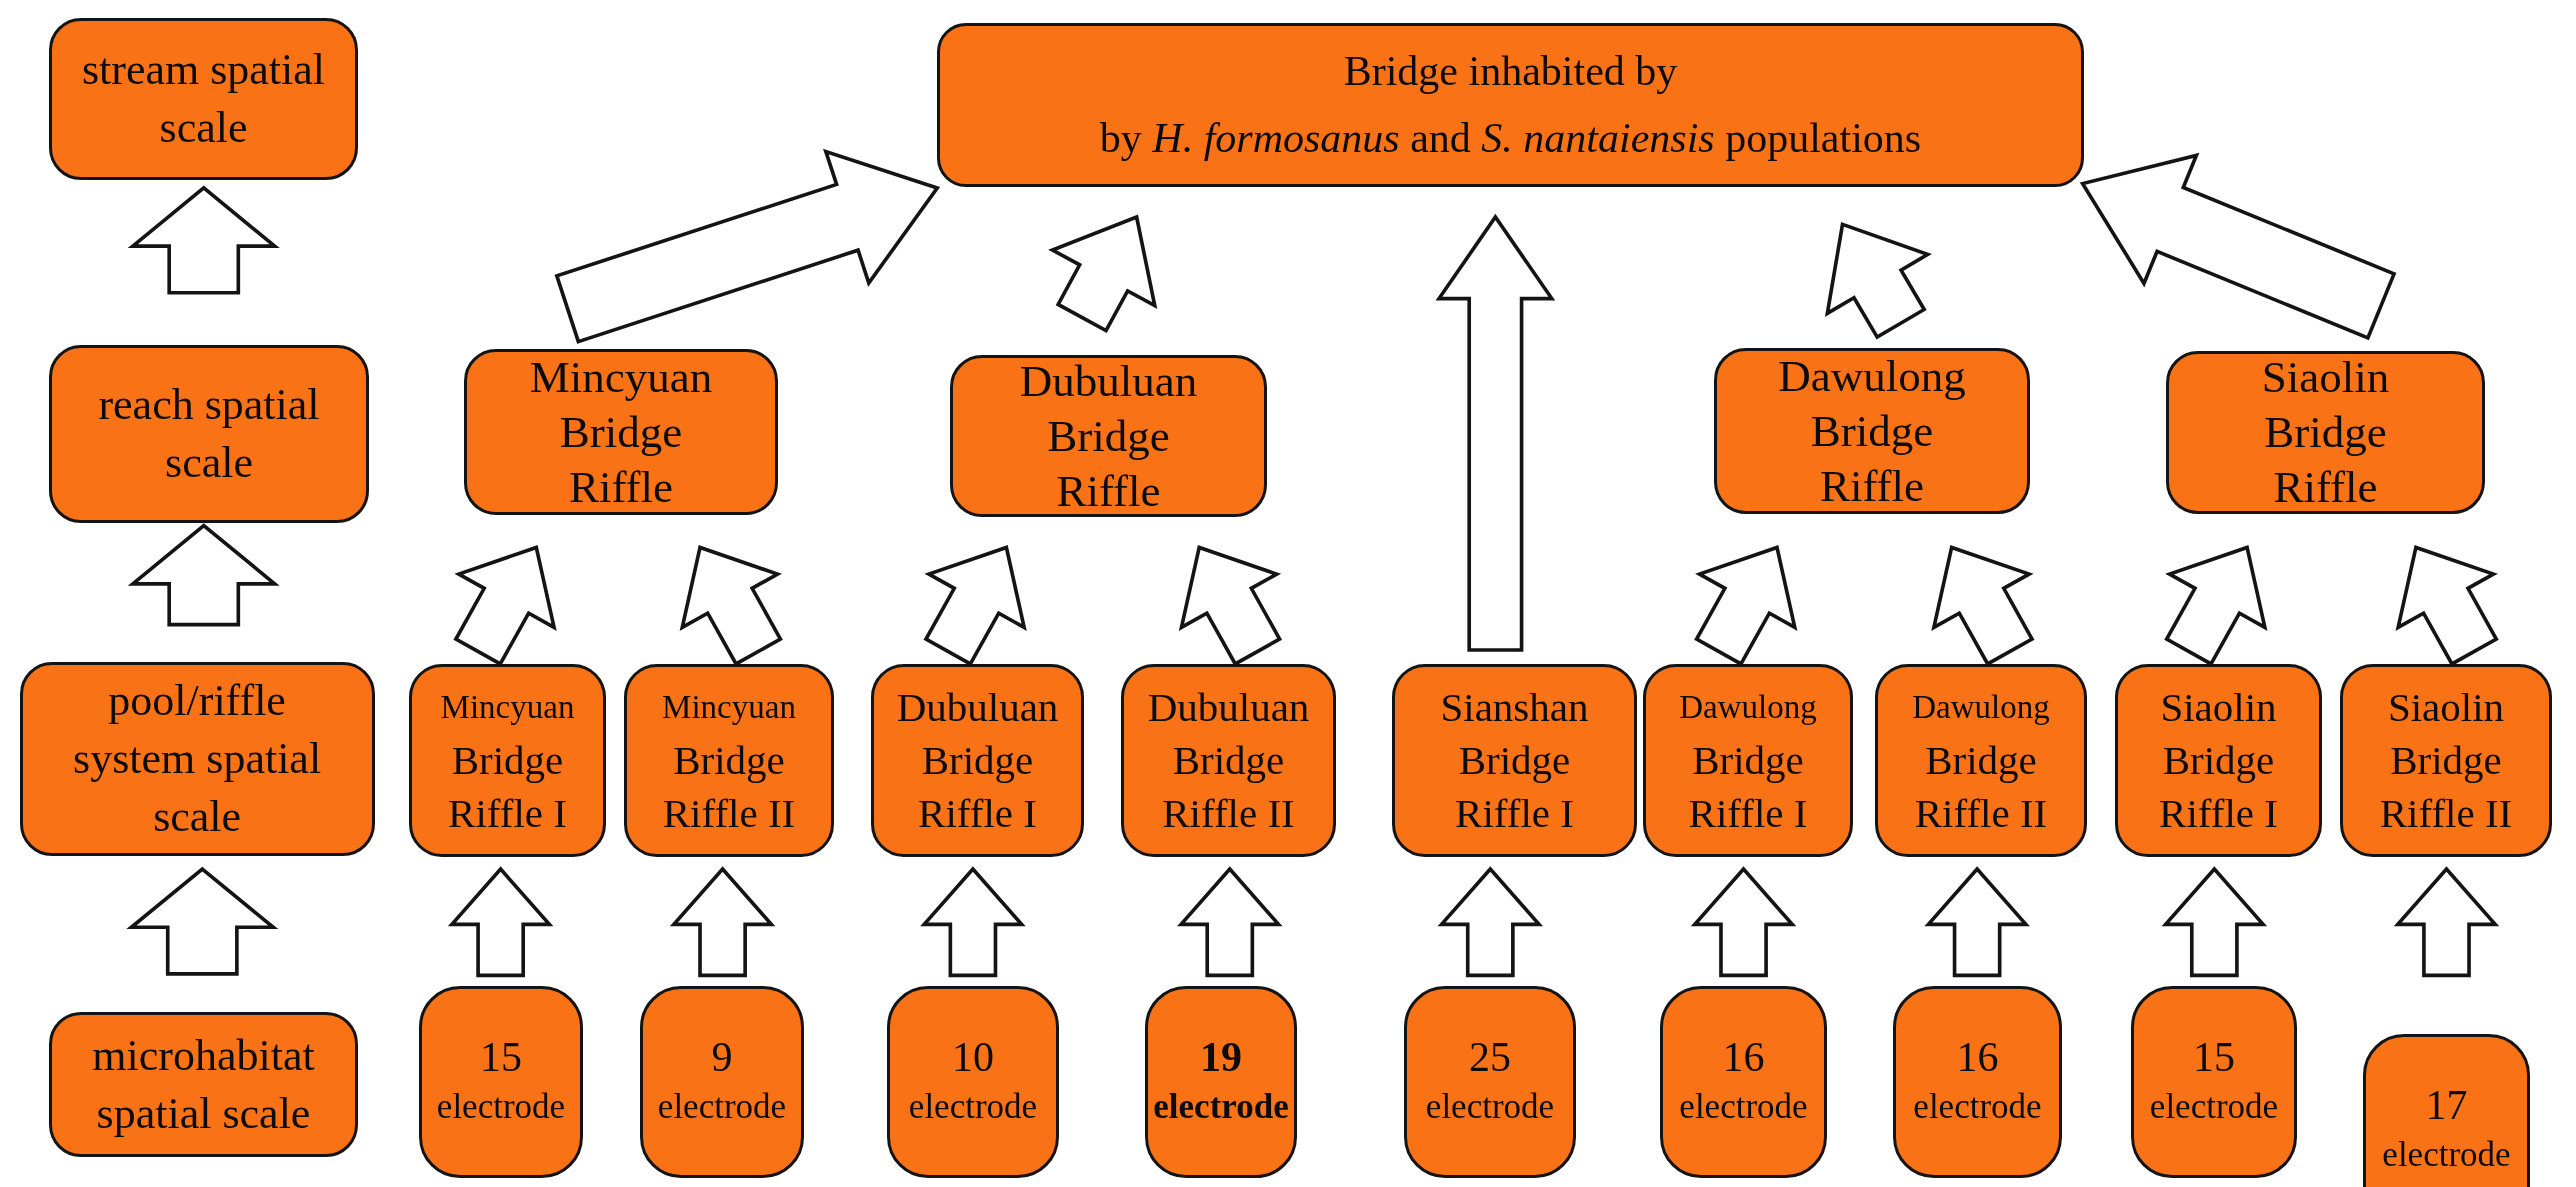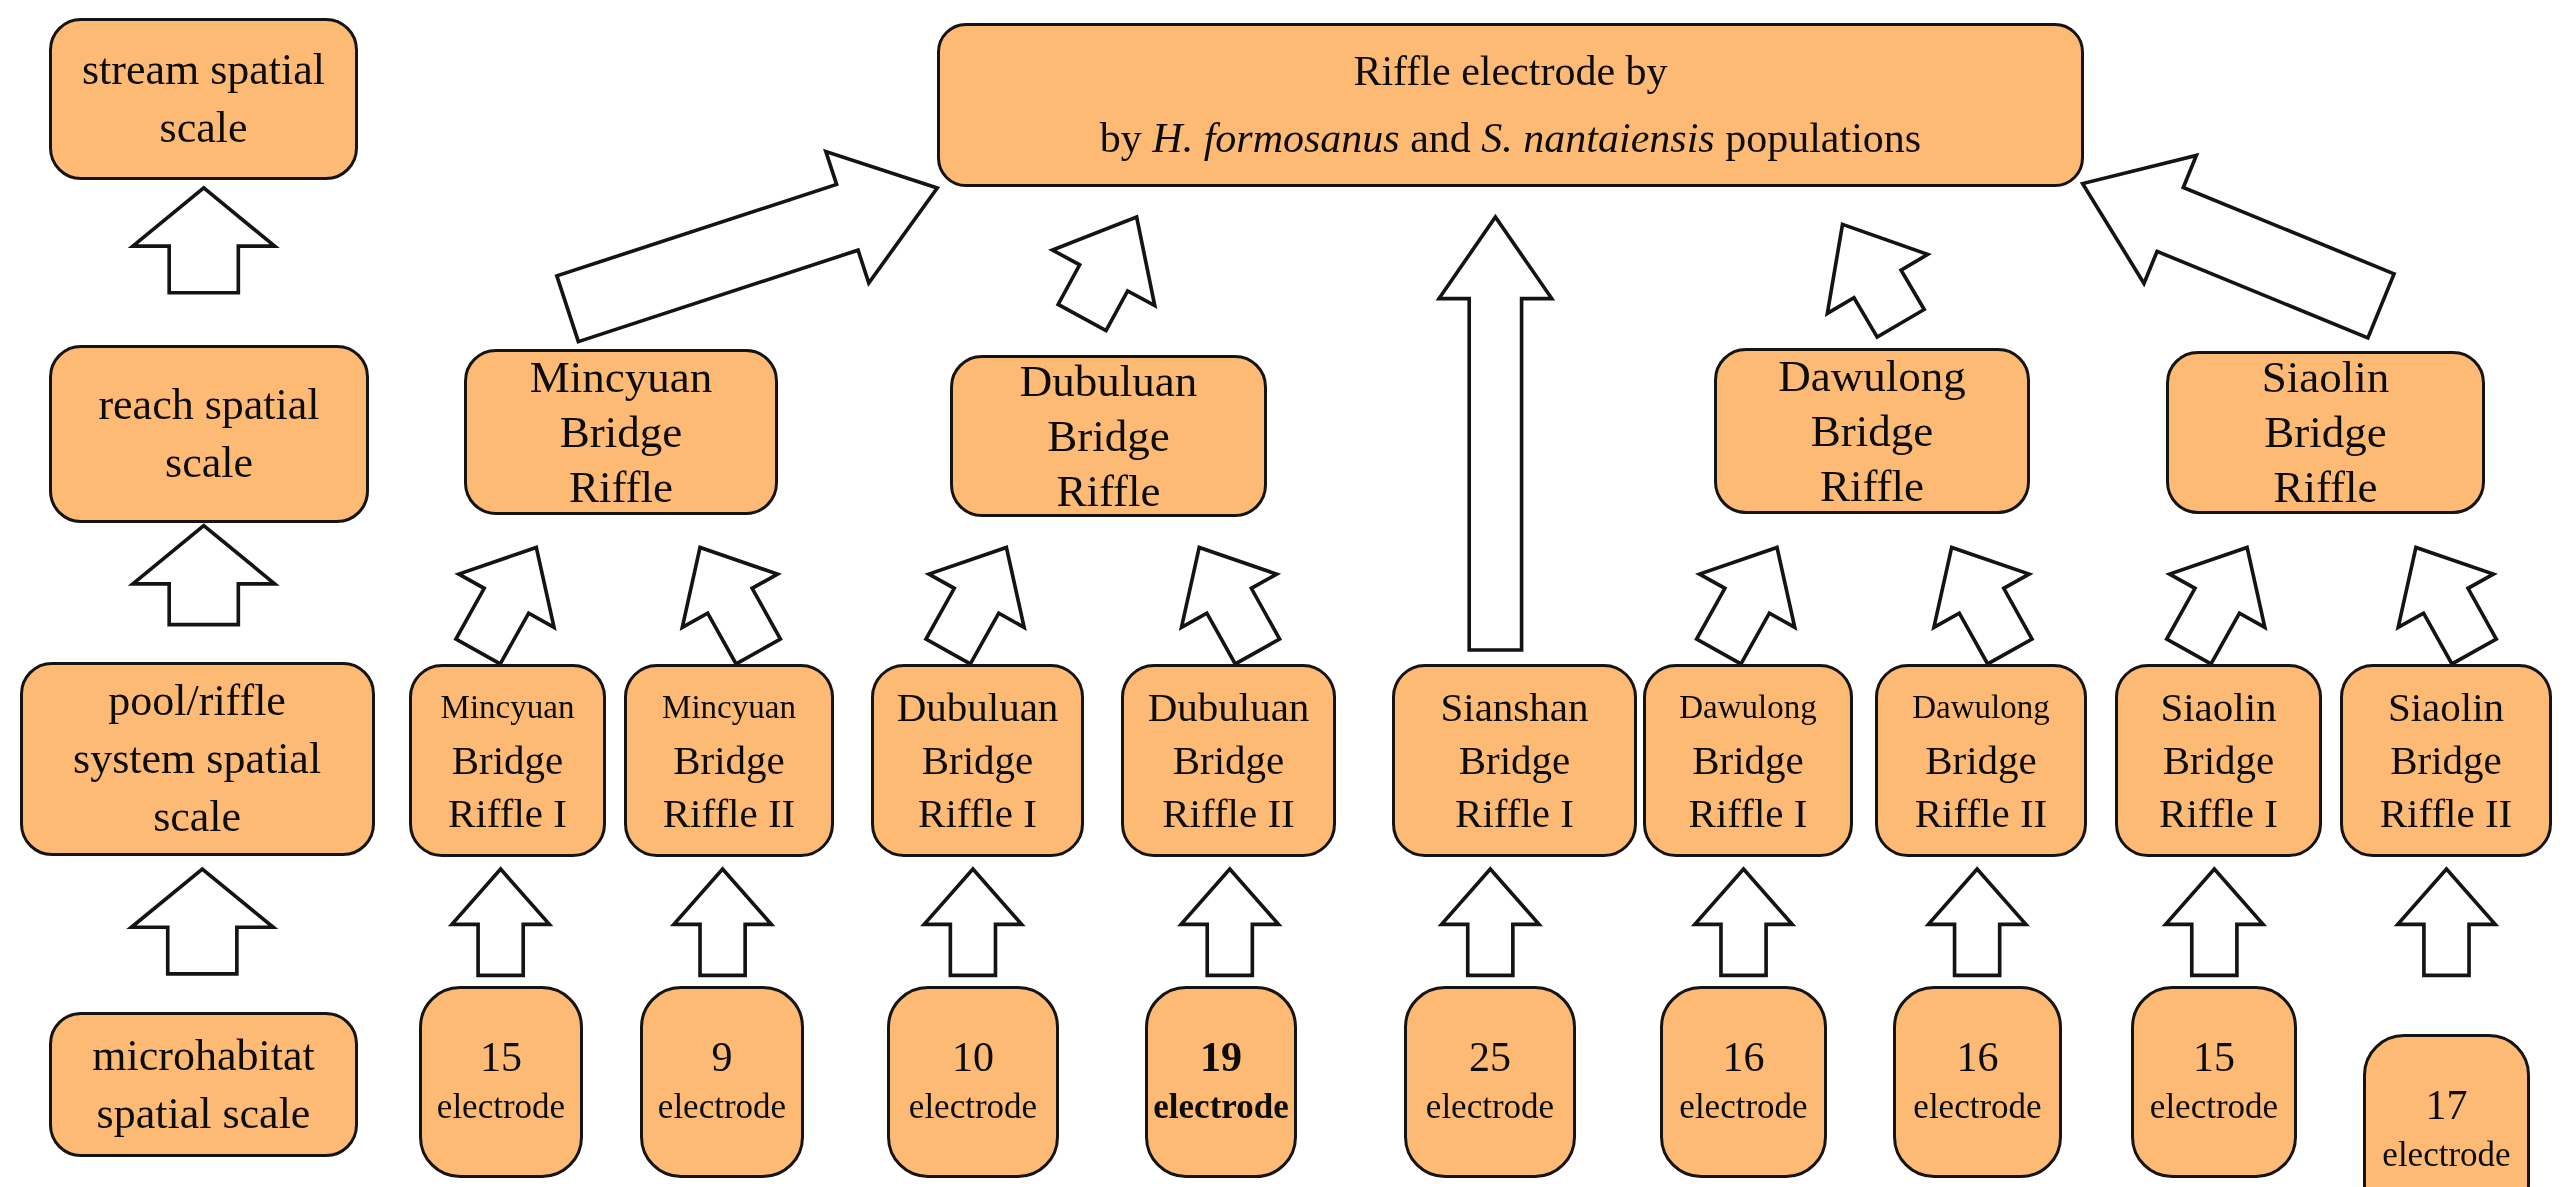--- a/index.html
+++ b/index.html
@@ -1,21 +1,21 @@
 <!DOCTYPE html>
 <html style="font-size:11.6px"><head>
 <meta charset="utf-8">
 <style>
   html,body{margin:0;padding:0;background:#ffffff;}
   body{width:2576px;height:1188px;overflow:hidden;
        font-family:"Liberation Serif","DejaVu Serif",serif;color:#0c0c0c;}
   #figure{position:relative;width:2576px;height:1188px;background:#fff;}
   #arrow-layer{position:absolute;left:0;top:0;width:2576px;height:1188px;}
   #arrow-layer polygon{fill:#ffffff;stroke:#141414;stroke-width:5;stroke-linejoin:miter;}
-  .box{position:absolute;box-sizing:border-box;background:#fdba74;
+  .box{position:absolute;box-sizing:border-box;background:#f97316;
        border:3.6px solid #141414;border-radius:32px;
        display:flex;flex-direction:column;align-items:center;justify-content:center;
        text-align:center;}
   .pre{white-space:pre-line;}
   
   .lvl-title{border-radius:29px;font-size:42px;line-height:67px;}
   .lvl-title .ital{font-style:italic;}
   .lvl-scale{font-size:44px;line-height:58px;}
   .lvl-bridge{font-size:45px;line-height:55px;}
   .lvl-site{font-size:41px;line-height:53px;border-radius:33px;}
@@ -54,21 +54,21 @@
     <polygon points="3430.5,877.9 3391.6,808.2 3426.5,788.7 3320.0,752.0 3295.6,861.9 3330.5,842.4 3369.5,912.1"></polygon>
 
     <polygon points="794.8,469.2 1179.2,343.5 1193.9,388.7 1288.0,258.0 1134.9,208.1 1149.7,253.2 765.2,378.8"></polygon>
     <polygon points="1519.9,453.9 1549.6,399.4 1586.9,419.7 1562.0,298.0 1446.3,343.3 1483.7,363.6 1454.1,418.1"></polygon>
     <polygon points="2091.0,893.0 2091.0,410.0 2132.5,410.0 2055.0,298.0 1977.5,410.0 2019.0,410.0 2019.0,893.0"></polygon>
     <polygon points="2644.3,425.0 2612.5,370.9 2649.1,349.3 2532.0,308.0 2511.2,430.4 2547.8,408.9 2579.7,463.0"></polygon>
     <polygon points="3290.0,376.0 3000.3,257.3 3018.3,213.4 2862.0,252.0 2946.3,389.2 2964.3,345.2 3254.0,464.0"></polygon>
   </svg>
 
   <div class="box lvl-title" style="left:937px;top:23px;width:1147px;height:164px;">
-    <div>Riffle electrode by</div>
+    <div>Bridge inhabited by</div>
     <div>
       <span>by </span><span class="ital">H. formosanus</span><span> and </span><span class="ital">S. nantaiensis</span><span> populations</span>
     </div>
   </div>
 
   <div class="box lvl-scale" style="left:49px;top:18px;width:309px;height:162px;">
     <div class="pre">stream spatial
 scale</div>
   </div>
   <div class="box lvl-scale" style="left:49px;top:345px;width:320px;height:178px;">

